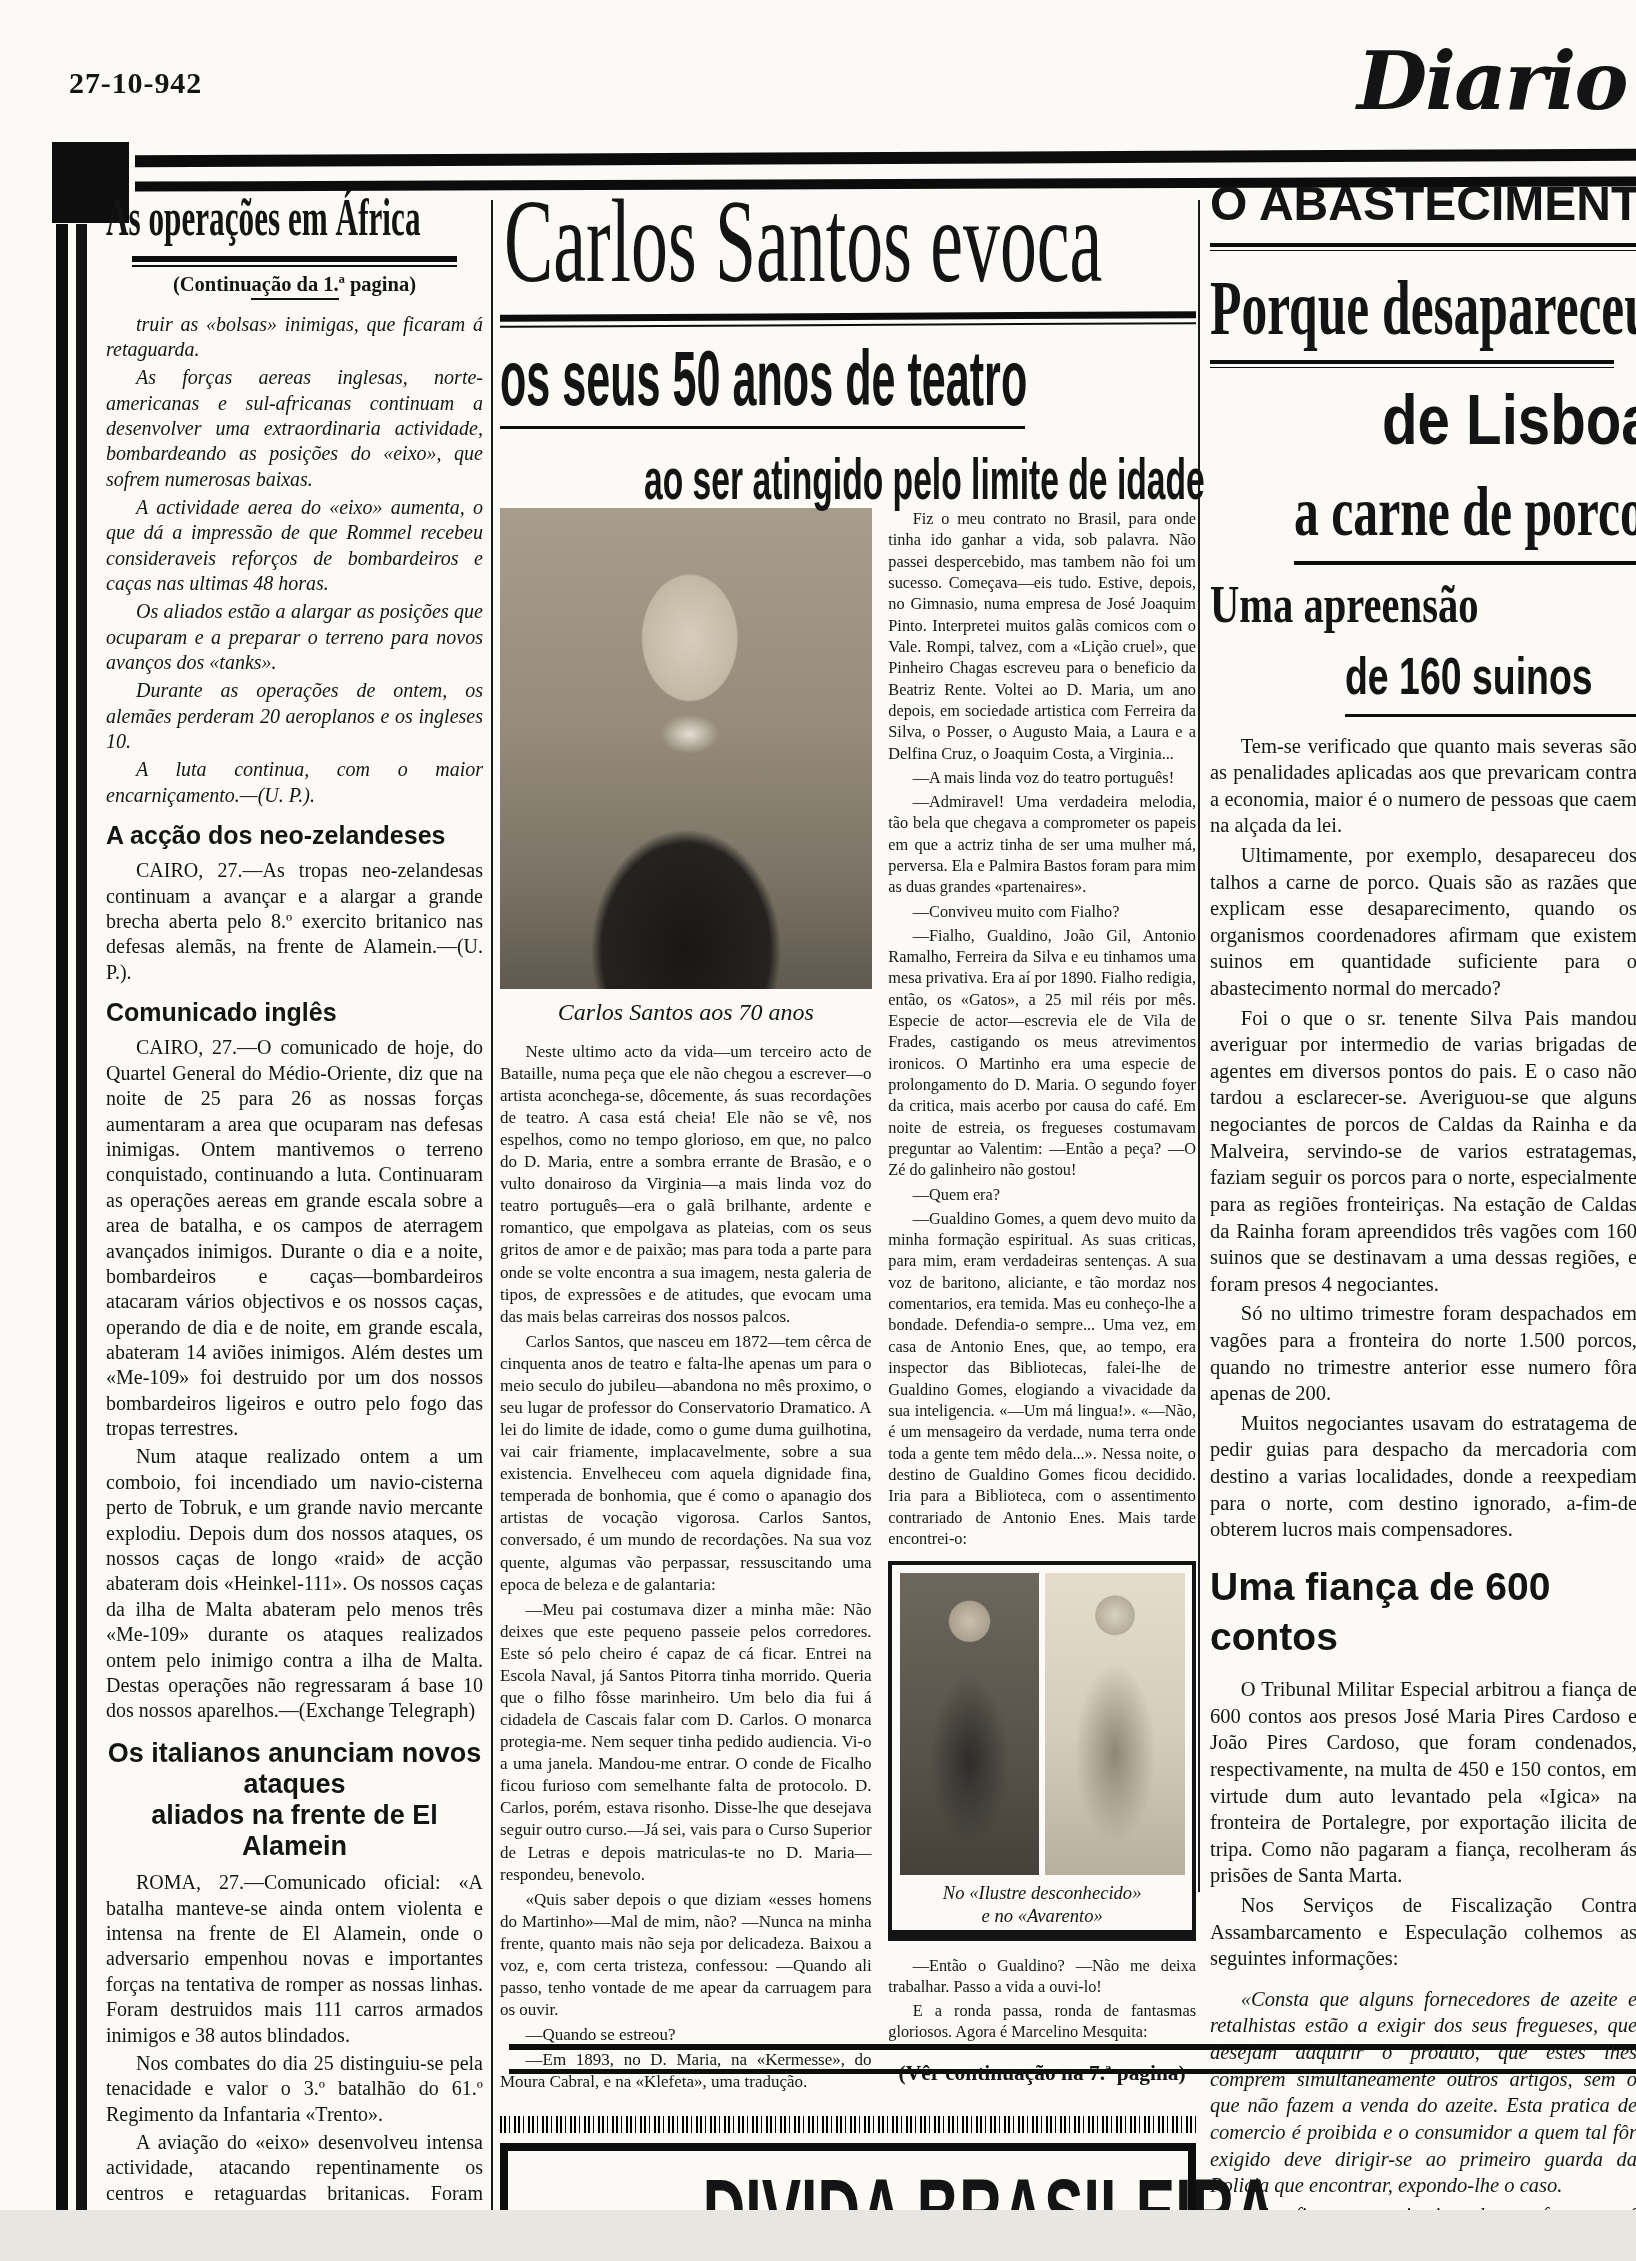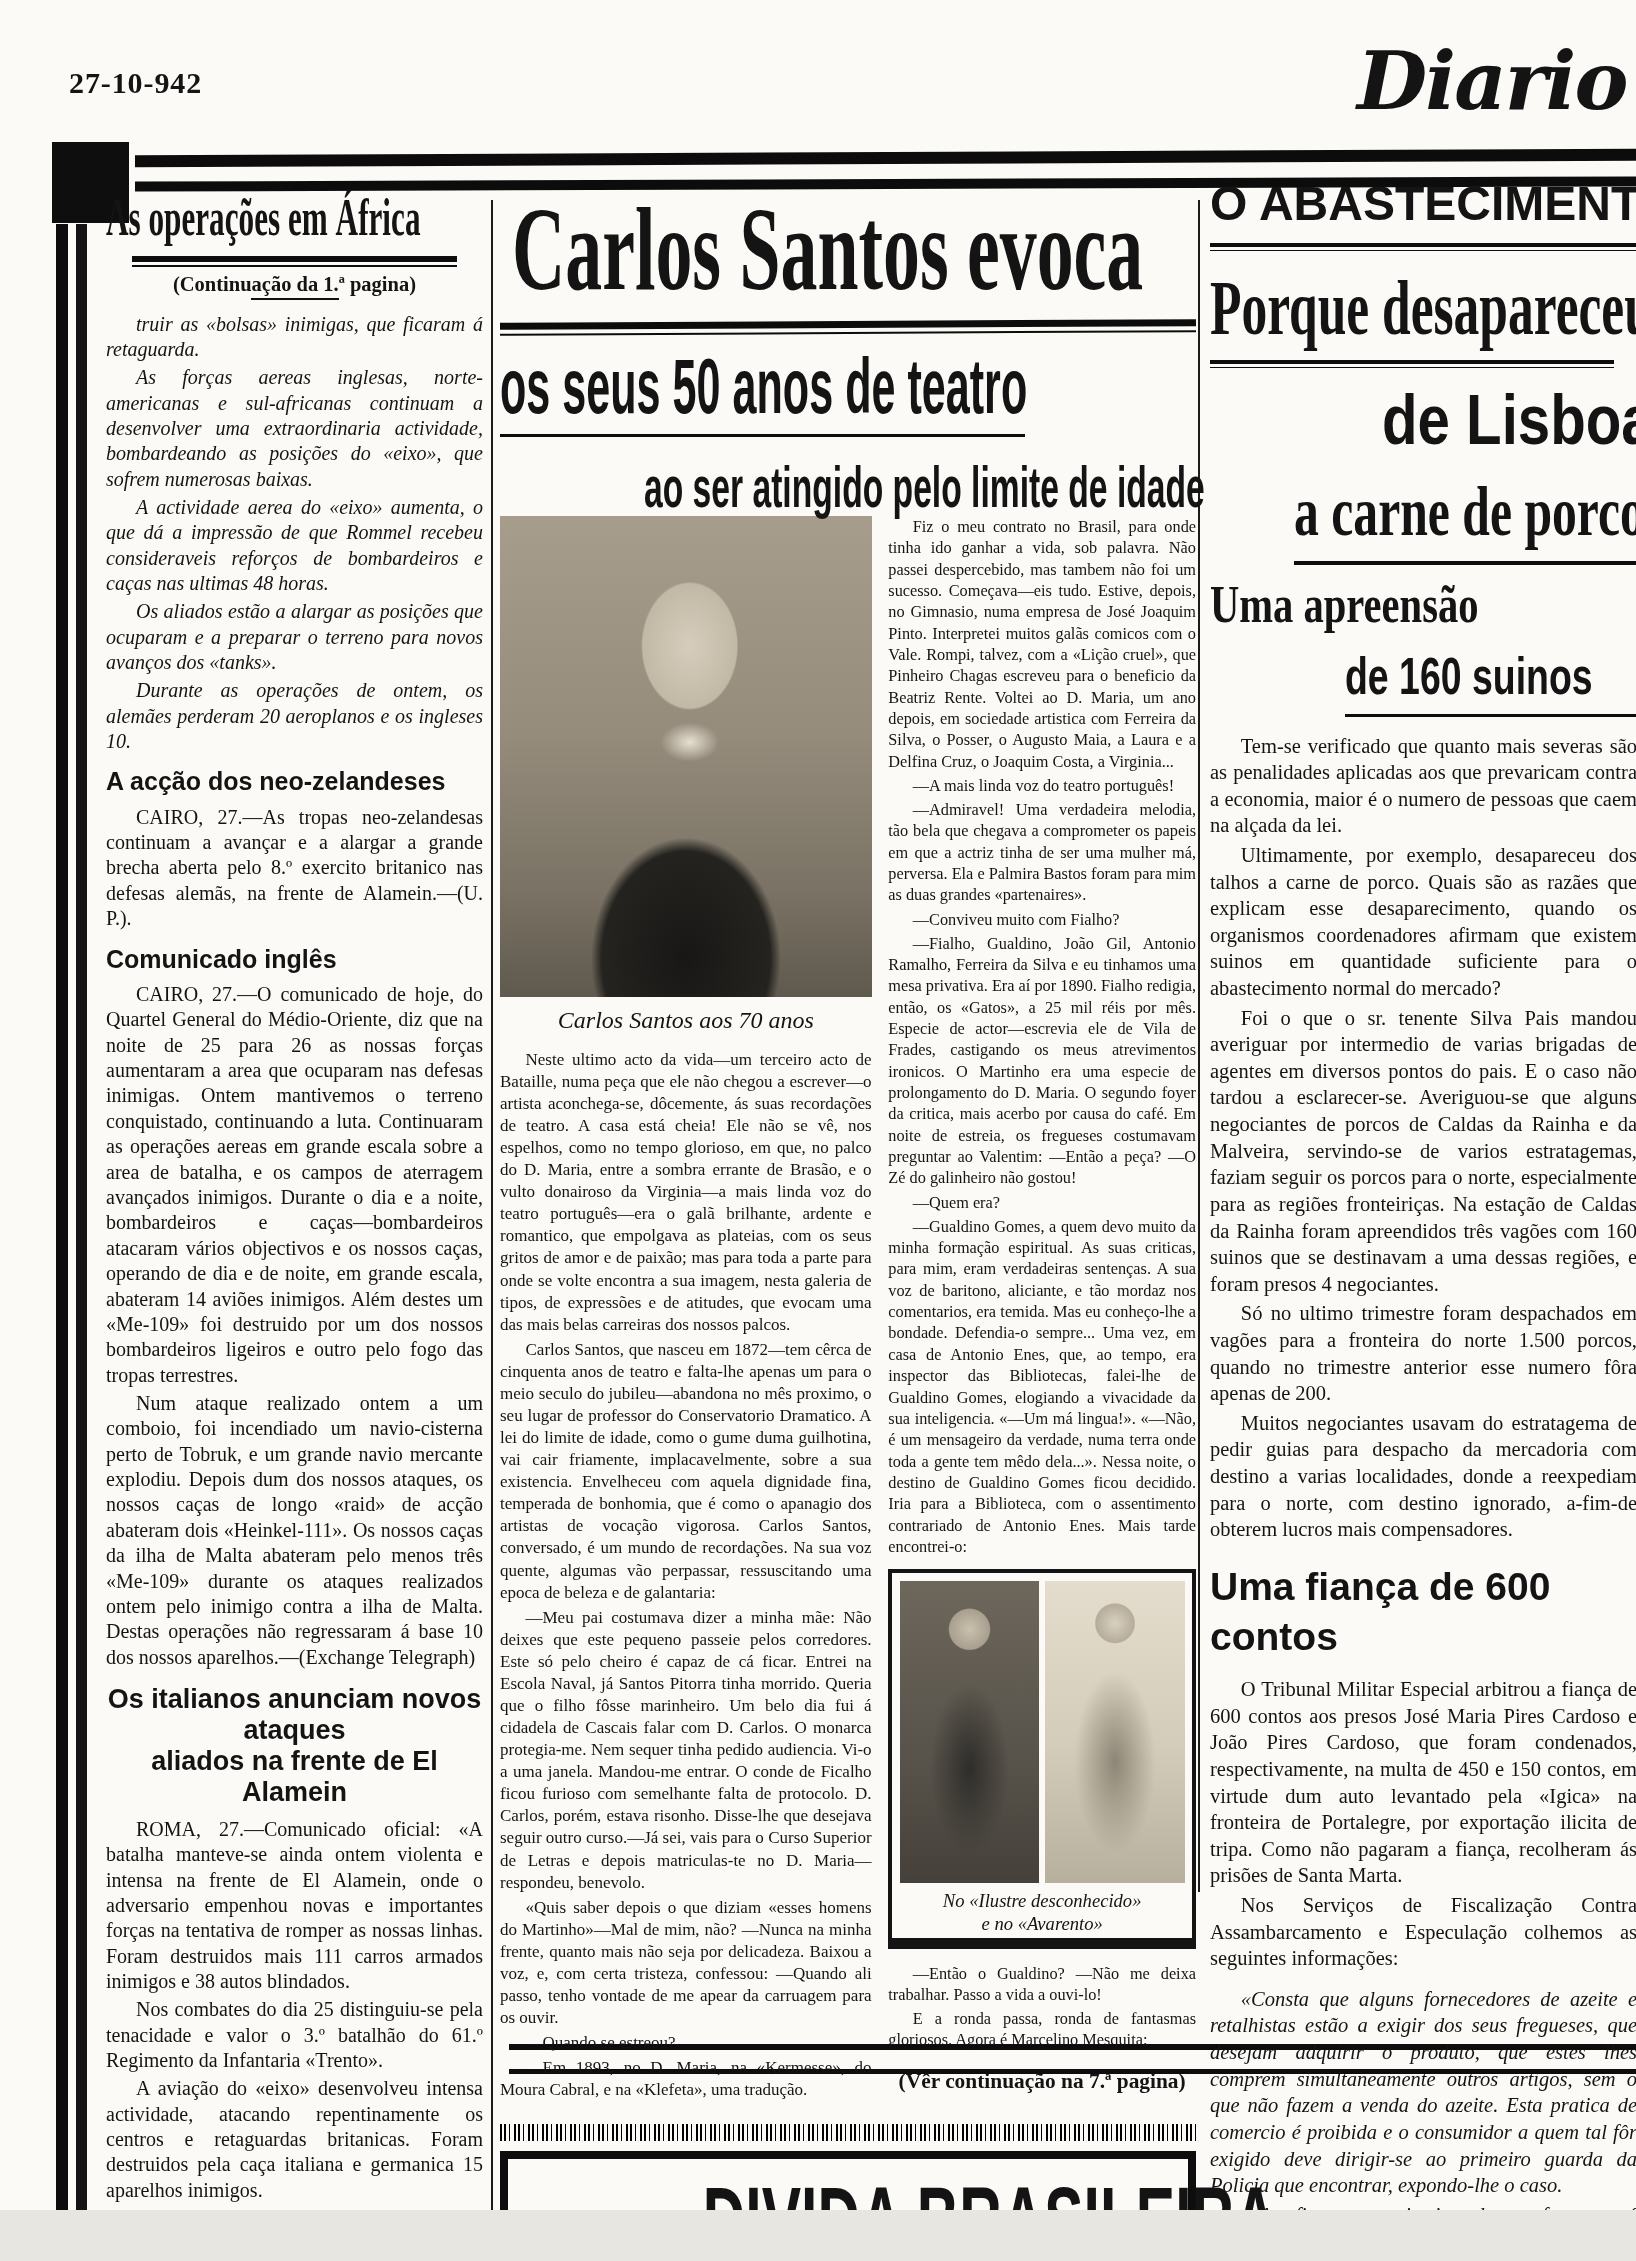--- a/index.html
+++ b/index.html
@@ -28,21 +28,21 @@
   .col-left{left:106px;top:185px;width:377px;font-size:20px;line-height:1.27;}
   .africa-title{font-size:52px;font-weight:bold;text-align:center;margin:0;}
   .africa-rule{width:325px;margin:4.6px auto 1.9px;border-top:6.5px solid #0d0d0d;border-bottom:2.3px solid #0d0d0d;height:3.3px;}
   .cont-note{text-align:center;font-weight:bold;font-size:20.5px;margin:3.7px 0 0.9px;}
   .cont-note-rule{width:88px;margin:0.9px auto 12px;border-top:2.3px solid #111;}
   .italic-block p{font-style:italic;}
   .subhead{font-family:"Liberation Sans",sans-serif;font-weight:bold;font-size:25px;text-align:left;margin:12px 0 6.5px;}
   .subhead-big{font-family:"Liberation Sans",sans-serif;font-weight:bold;font-size:27px;text-align:center;line-height:1.15;margin:14px 0 8.4px;}
   
   .col-center{left:500px;top:178px;width:696px;}
-  .c-head{font-size:119px;font-weight:bold;margin:12px;line-height:1;}
+  .c-head{font-size:119px;font-weight:normal;margin:4px;line-height:1;}
   .c-head-rule{border-top:7.4px solid #0c0c0c;border-bottom:2.8px solid #0c0c0c;height:4.2px;margin:12px 0 14px;transform:rotate(-0.3deg);}
   .c-sub1{font-family:"Liberation Sans",sans-serif;font-size:77px;font-weight:bold;margin:0;line-height:1;}
   .c-sub1-rule{width:525px;border-top:3.7px solid #0c0c0c;margin:9.3px 0 16px;}
   .c-sub2{font-size:50px;font-weight:bold;margin:0 0 0 153px;line-height:1;}
   .c-sub3{font-family:"Liberation Sans",sans-serif;font-size:58px;font-weight:bold;margin:20.5px 0 0 144px;line-height:1;}
   .c-cols{display:flex;gap:16.7px;}
   .c-left{width:372px;font-size:17px;line-height:1.3;}
   .c-right{width:308px;font-size:16.3px;line-height:1.31;}
   .photo1{height:481px;margin-bottom:8.4px;
     background:
@@ -103,20 +103,21 @@
     <div class="africa-rule"></div>
     <div class="cont-note">(Continuação da 1.ª pagina)</div>
     <div class="cont-note-rule"></div>
 
     <div class="paras italic-block">
         <p>truir as «bolsas» inimigas, que ficaram á retaguarda.</p>
         <p>As forças aereas inglesas, norte-americanas e sul-africanas continuam a desenvolver uma extraordinaria actividade, bombardeando as posições do «eixo», que sofrem numerosas baixas.</p>
         <p>A actividade aerea do «eixo» aumenta, o que dá a impressão de que Rommel recebeu consideraveis reforços de bombardeiros e caças nas ultimas 48 horas.</p>
         <p>Os aliados estão a alargar as posições que ocuparam e a preparar o terreno para novos avanços dos «tanks».</p>
         <p>Durante as operações de ontem, os alemães perderam 20 aeroplanos e os ingleses 10.</p>
+        <p>A luta continua, com o maior encarniçamento.—(U. P.).</p>
       </div>
 
     <h3 class="subhead">A acção dos neo-zelandeses</h3>
     <div class="paras">
         <p>CAIRO, 27.—As tropas neo-zelandesas continuam a avançar e a alargar a grande brecha aberta pelo 8.º exercito britanico nas defesas alemãs, na frente de Alamein.—(U. P.).</p>
       </div>
 
     <h3 class="subhead">Comunicado inglês</h3>
     <div class="paras">
         <p>CAIRO, 27.—O comunicado de hoje, do Quartel General do Médio-Oriente, diz que na noite de 25 para 26 as nossas forças aumentaram a area que ocuparam nas defesas inimigas. Ontem mantivemos o terreno conquistado, continuando a luta. Continuaram as operações aereas em grande escala sobre a area de batalha, e os campos de aterragem avançados inimigos. Durante o dia e a noite, bombardeiros e caças—bombardeiros atacaram vários objectivos e os nossos caças, operando de dia e de noite, em grande escala, abateram 14 aviões inimigos. Além destes um «Me-109» foi destruido por um dos nossos bombardeiros ligeiros e outro pelo fogo das tropas terrestres.</p>

